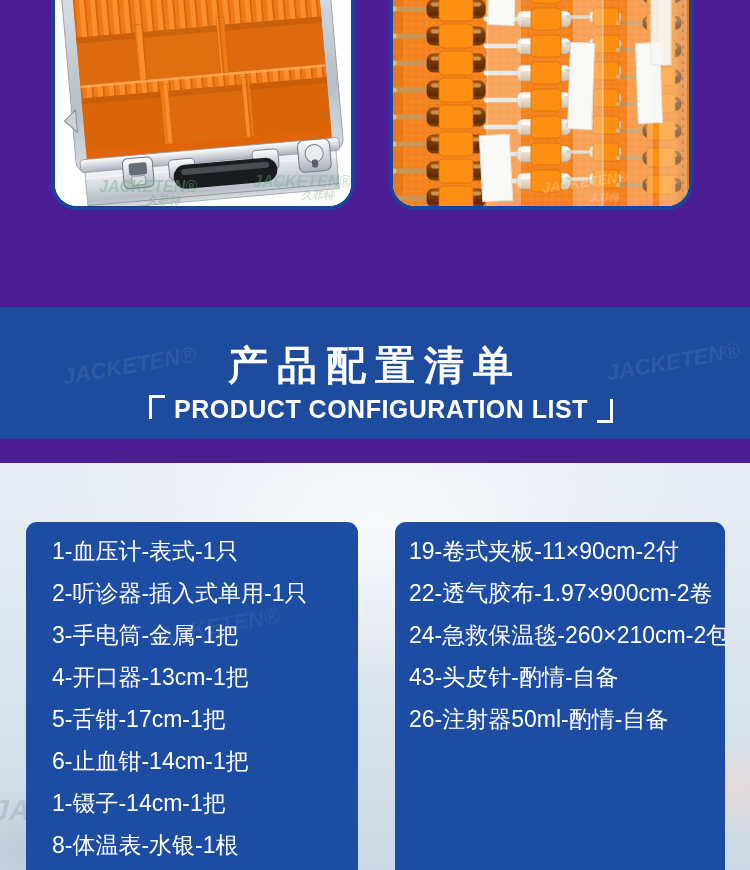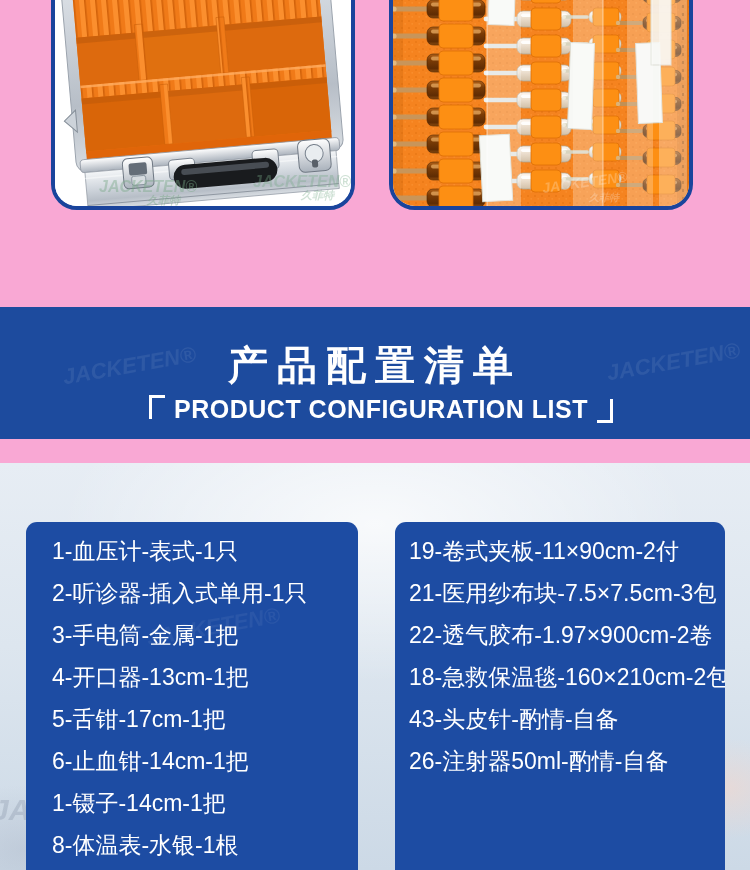--- a/index.html
+++ b/index.html
@@ -1,17 +1,17 @@
 <!DOCTYPE html>
 <html><head>
 <meta charset="utf-8">
 <title>产品配置清单</title>
 <style>
   html,body{margin:0;padding:0;background:#ffffff;}
-  .canvas{position:relative;width:750px;height:870px;overflow:hidden;background:#f9a8d4;
+  .canvas{position:relative;width:750px;height:870px;overflow:hidden;background:#4c1d95;
           font-family:"Liberation Sans","DejaVu Sans",sans-serif;}
 
   
   .photo-frame{position:absolute;top:-55px;height:265px;width:304px;box-sizing:border-box;
                background:#ffffff;border:4px solid #1a449c;border-radius:26px;overflow:hidden;}
   .photo-frame svg{display:block;width:296px;height:257px;}
   .photo-left{left:51px;}
   .photo-right{left:389px;}
 
   
@@ -326,22 +326,21 @@
           <li class="row">6-止血钳-14cm-1把</li>
           <li class="row">1-镊子-14cm-1把</li>
           <li class="row">8-体温表-水银-1根</li>
         </ul>
     </div>
 
     <div class="list-box right">
 
       <ul>
           <li class="row">19-卷式夹板-11×90cm-2付</li>
-          <li class="row">21-医用纱布块-7.5×7.5cm-3包</li>
           <li class="row">22-透气胶布-1.97×900cm-2卷</li>
-          <li class="row">18-急救保温毯-160×210cm-2包</li>
+          <li class="row">24-急救保温毯-260×210cm-2包</li>
           <li class="row">43-头皮针-酌情-自备</li>
           <li class="row">26-注射器50ml-酌情-自备</li>
         </ul>
     </div>
   </section>
 
 </div>
 
 </body></html>

